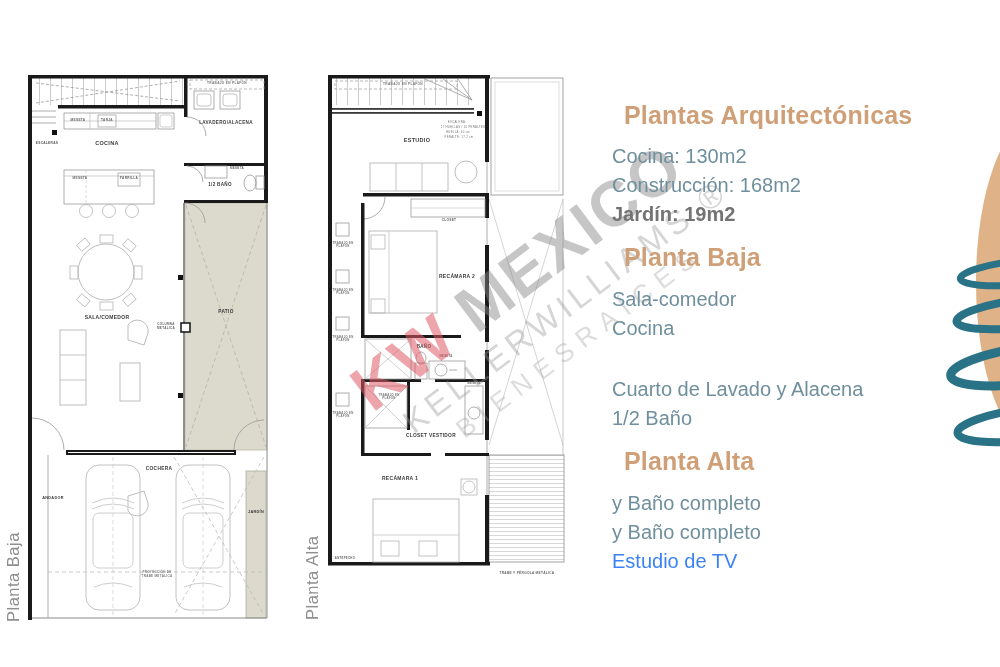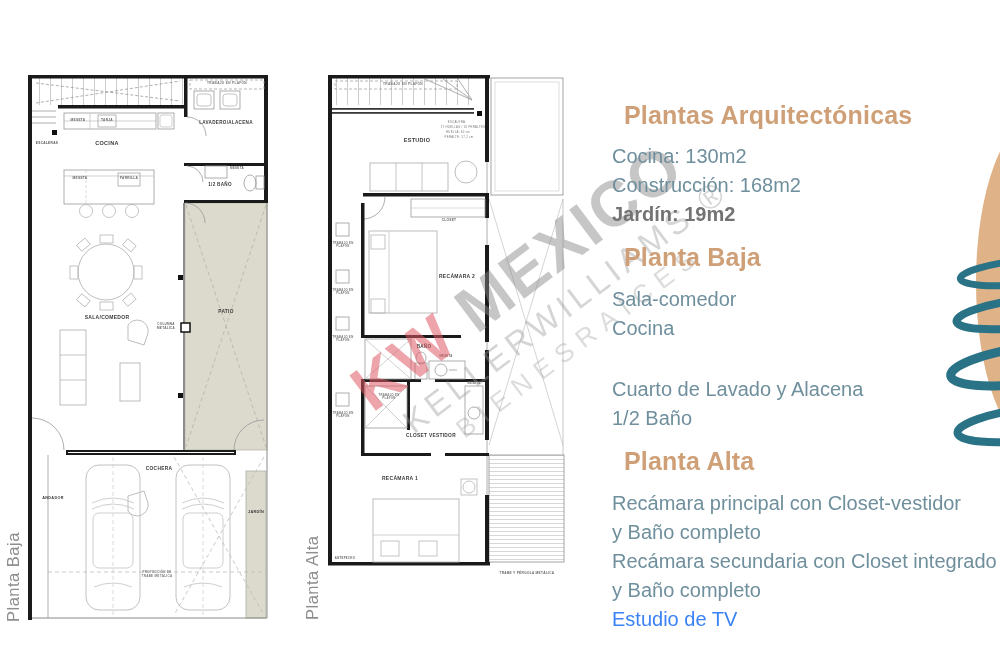--- a/index.html
+++ b/index.html
@@ -291,20 +291,18 @@
     <h1 style="color:#cfa077;">Plantas Arquitectónicas</h1>
     <div class="line" style="color:#6f8f9d;">Cocina: 130m2</div>
     <div class="line" style="color:#6f8f9d;">Construcción: 168m2</div>
     <div class="line" style="color:#737373;font-weight:bold;">Jardín: 19m2</div>
     <h2 style="color:#cfa077;">Planta Baja</h2>
     <div class="line" style="color:#6f8f9d;">Sala-comedor</div>
     <div class="line" style="color:#6f8f9d;">Cocina</div>
     <div class="line" style="color:#6f8f9d;margin-top:32px;">Cuarto de Lavado y Alacena</div>
     <div class="line" style="color:#6f8f9d;">1/2 Baño</div>
     <h2 style="color:#cfa077;">Planta Alta</h2>
-    <div class="line" style="color:#6f8f9d;">Recámara principal con Closet-vestidor</div>
     <div class="line" style="color:#6f8f9d;">y Baño completo</div>
-    <div class="line" style="color:#6f8f9d;">Recámara secundaria con Closet integrado</div>
     <div class="line" style="color:#6f8f9d;">y Baño completo</div>
     <div class="line" style="color:#3b82f6;">Estudio de TV</div>
   </div>
 
 </div>
 
 </body></html>

